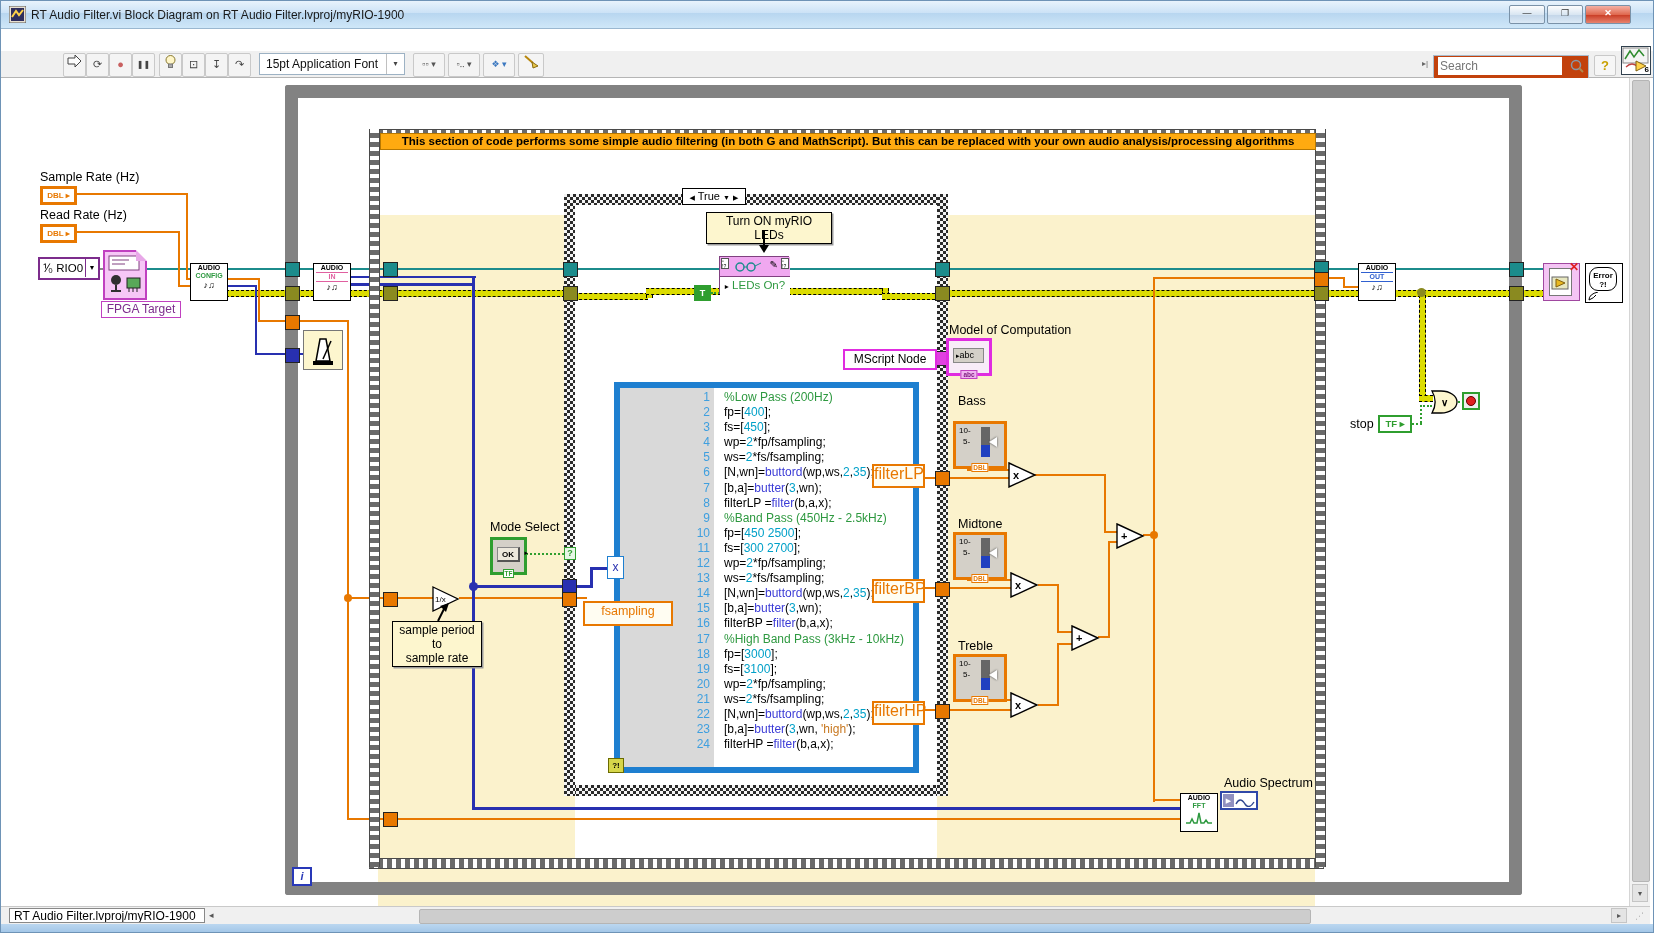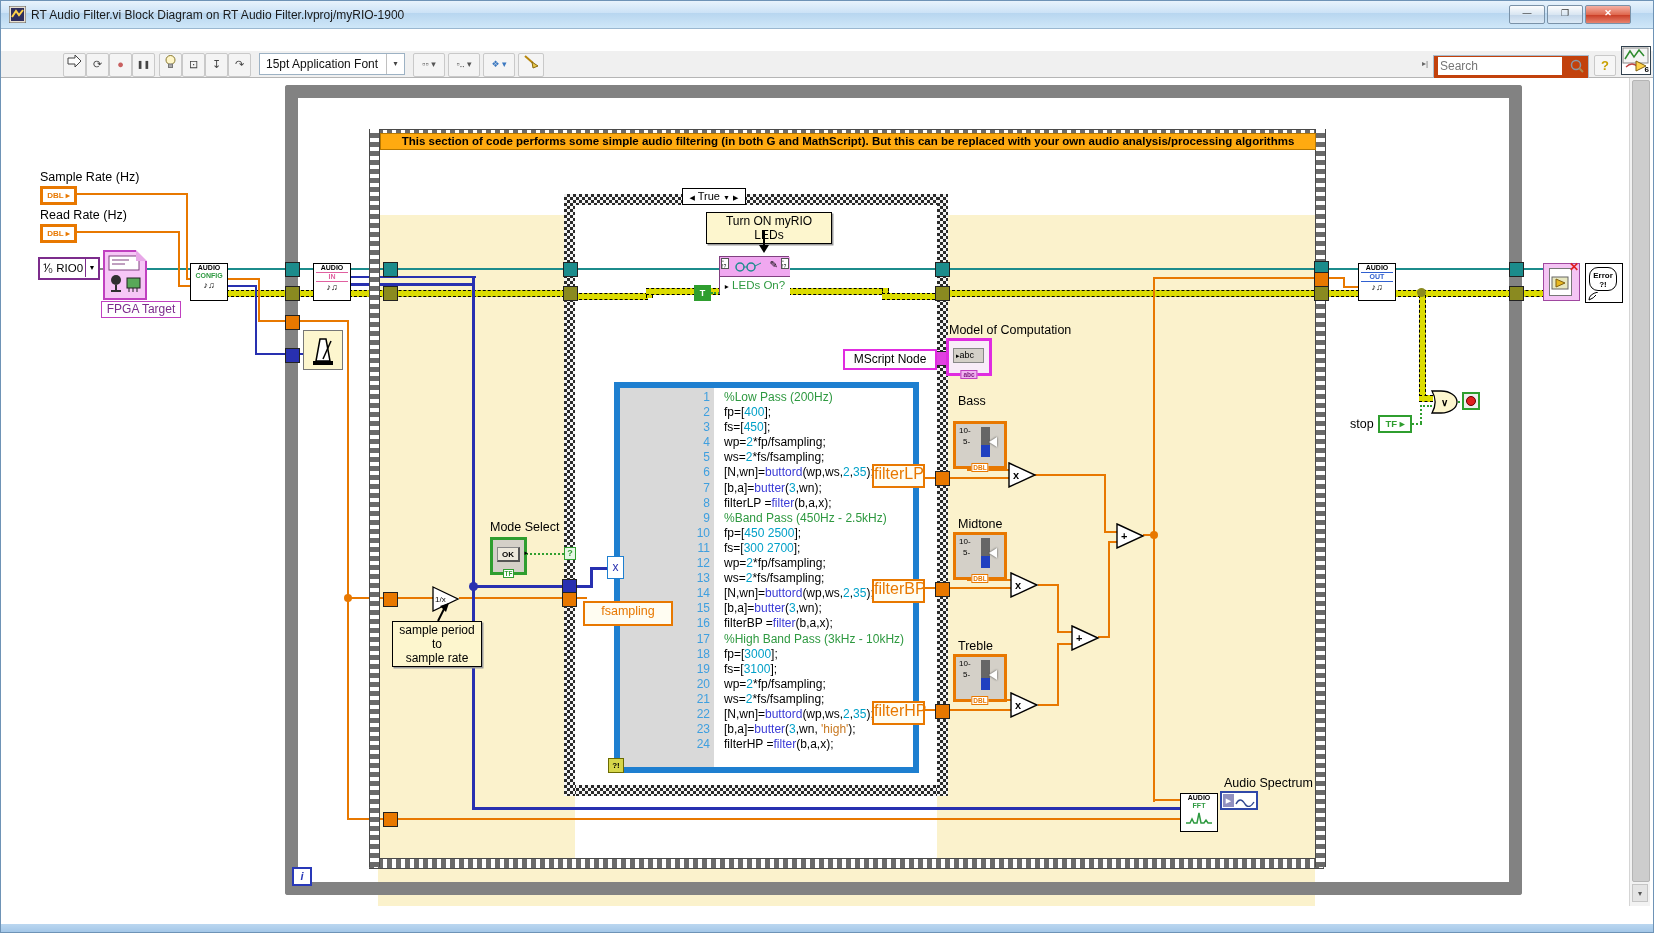--- a/index.html
+++ b/index.html
@@ -502,14 +502,23 @@
         </svg>
     </div>
 
     <div class="abs" style="left:291px;top:789px;width:20px;height:19px;border:2.5px solid #2838B8;background:#fff;color:#2838B8;font-size:11px;font-weight:bold;font-style:italic;text-align:center;line-height:15px">i</div>
   </div>
 
   <div class="abs" id="vscroll">
     <div class="thumb" style="left:2px;top:2px;width:16px;height:800px"></div>
     <div class="abs" style="left:2px;top:806px;width:16px;height:18px;background:#E4E4E4;border:1px solid #C5C5C5;text-align:center;font-size:8px;line-height:17px;color:#555">▾</div>
   </div>
+  <div class="abs" id="hstatus">
+    <div class="abs" style="left:8px;top:1px;width:196px;height:15px;background:#fff;border:1px solid #888;font-size:12px;line-height:14px;padding-left:4px;overflow:hidden;white-space:nowrap">RT Audio Filter.lvproj/myRIO-1900</div>
+    <span class="abs" style="left:208px;top:3px;font-size:9px;color:#555">◂</span>
+    <div class="abs" style="left:218px;top:0;width:1392px;height:17px;background:#F0F0F0">
+      <div class="thumb" style="left:200px;top:2px;width:890px;height:13px"></div>
+    </div>
+    <div class="abs" style="left:1610px;top:1px;width:16px;height:15px;background:#E4E4E4;border:1px solid #C5C5C5;text-align:center;font-size:8px;line-height:14px;color:#555">▸</div>
+    <div class="abs" style="left:1634px;top:4px;font-size:9px;color:#AAA">⋰</div>
+  </div>
   <div class="abs" id="bottomedge"></div>
 </div>
 
 </body></html>

